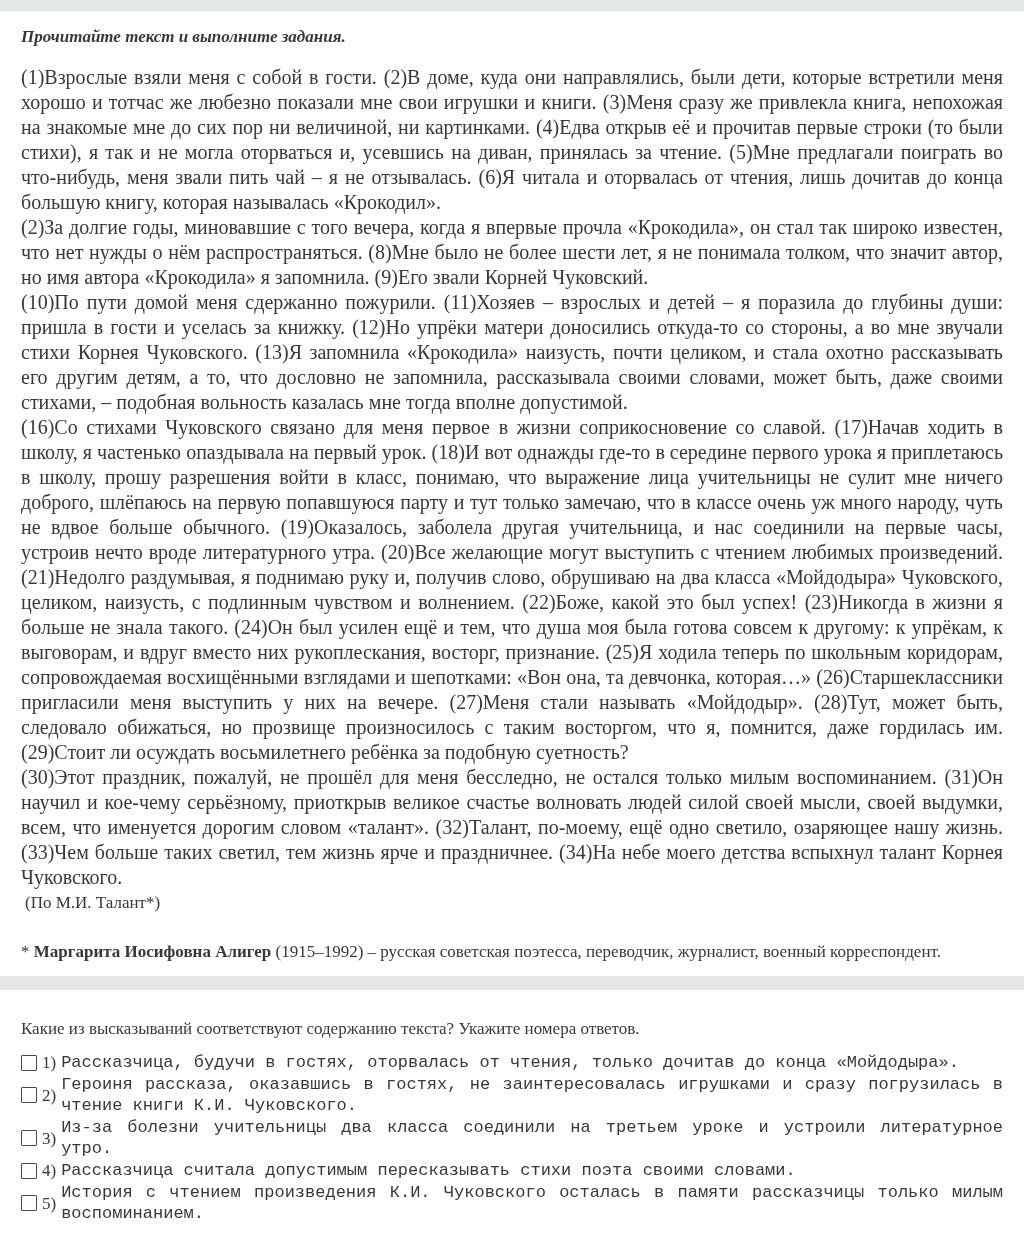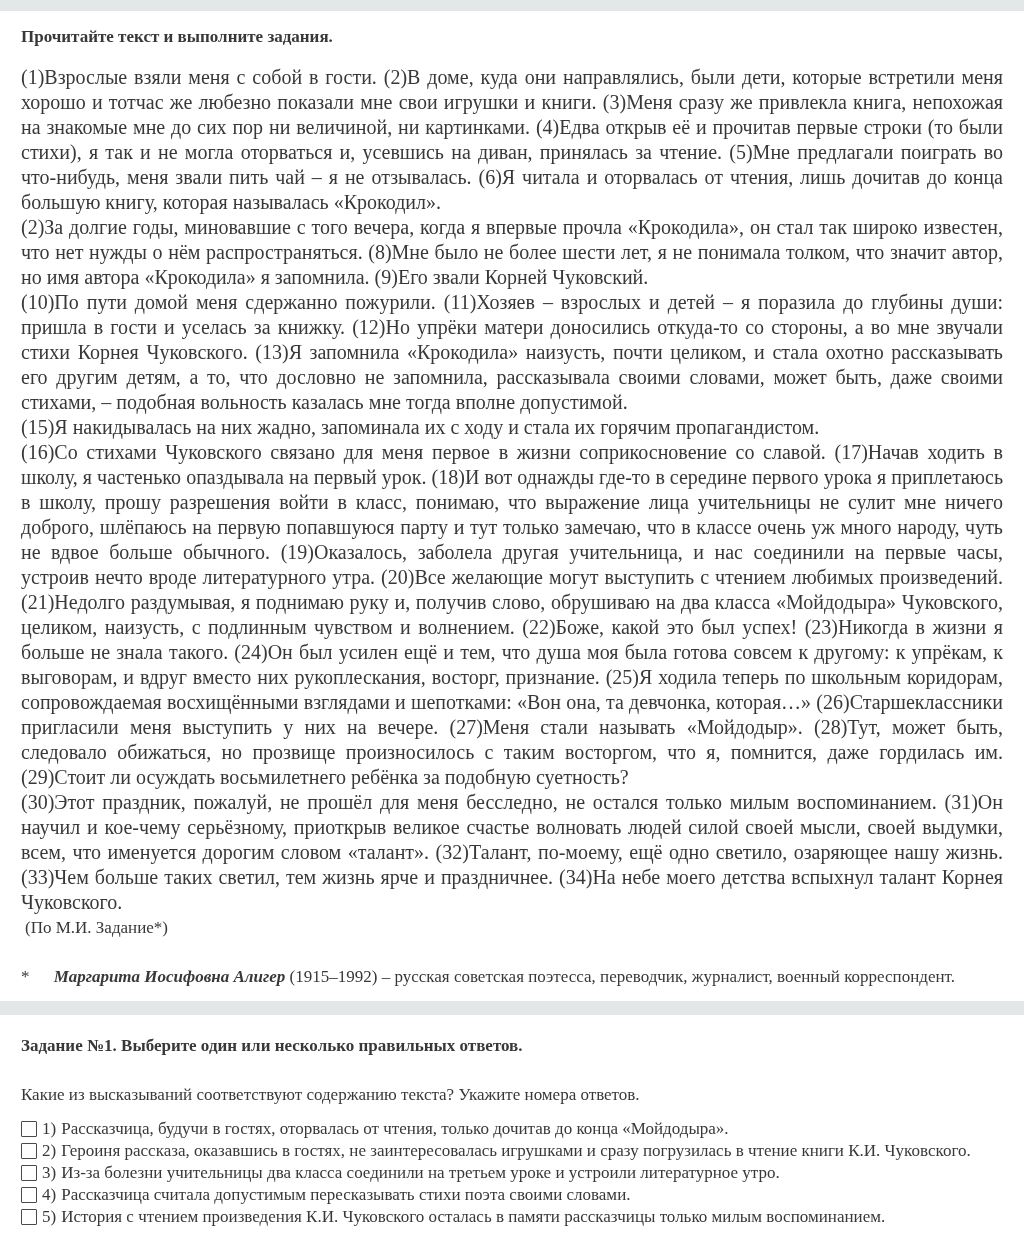--- a/index.html
+++ b/index.html
@@ -19,20 +19,21 @@
     background: #e4e7e8;
   }
   .content {
     padding: 0 21px;
   }
   h1.instr {
     font-size: 17px;
     line-height: 25px;
     font-weight: bold;
     margin: 13px 0 16px 0;
+    font-style: italic;
   }
   p.para {
     margin: 0;
     font-size: 20px;
     line-height: 25px;
     text-align: justify;
   }
   p.attribution {
     margin: 0;
     font-size: 17px;
@@ -40,22 +41,20 @@
     text-align: left;
     padding-left: 4px;
   }
   p.footnote {
     margin: 24px 0 0 0;
     font-size: 17px;
     line-height: 25px;
   }
   .footnote .author {
     font-weight: bold;
-    font-style: italic;
-    margin-left: 20px;
   }
   .divider {
     height: 14px;
     background: #e4e7e8;
     margin-top: 12px;
   }
   .task {
     padding: 0 21px;
   }
   h2.task-title {
@@ -91,45 +90,44 @@
     flex: 0 0 auto;
     margin-right: 5px;
     font-size: 17px;
     line-height: 21px;
   }
   .option .text {
     flex: 1 1 auto;
     font-size: 17px;
     line-height: 21px;
     text-align: justify;
+    font-family: Liberation Mono, monospace;
   }
 </style>
 </head>
 <body>
 
 <div class="top-strip"></div>
 
 <main class="content">
   <h1 class="instr">Прочитайте текст и выполните задания.</h1>
 
   <p class="para">(1)Взрослые взяли меня с собой в гости. (2)В доме, куда они направлялись, были дети, которые встретили меня хорошо и тотчас же любезно показали мне свои игрушки и книги. (3)Меня сразу же привлекла книга, непохожая на знакомые мне до сих пор ни величиной, ни картинками. (4)Едва открыв её и прочитав первые строки (то были стихи), я так и не могла оторваться и, усевшись на диван, принялась за чтение. (5)Мне предлагали поиграть во что-нибудь, меня звали пить чай – я не отзывалась. (6)Я читала и оторвалась от чтения, лишь дочитав до конца большую книгу, которая называлась «Крокодил».</p>
   <p class="para">(2)За долгие годы, миновавшие с того вечера, когда я впервые прочла «Крокодила», он стал так широко известен, что нет нужды о нём распространяться. (8)Мне было не более шести лет, я не понимала толком, что значит автор, но имя автора «Крокодила» я запомнила. (9)Его звали Корней Чуковский.</p>
   <p class="para">(10)По пути домой меня сдержанно пожурили. (11)Хозяев – взрослых и детей – я поразила до глубины души: пришла в гости и уселась за книжку. (12)Но упрёки матери доносились откуда-то со стороны, а во мне звучали стихи Корнея Чуковского. (13)Я запомнила «Крокодила» наизусть, почти целиком, и стала охотно рассказывать его другим детям, а то, что дословно не запомнила, рассказывала своими словами, может быть, даже своими стихами, – подобная вольность казалась мне тогда вполне допустимой.</p>
-  <p class="para">(15)Я накидывалась на них жадно, запоминала их с ходу и стала их горячим пропагандистом.</p>
   <p class="para">(16)Со стихами Чуковского связано для меня первое в жизни соприкосновение со славой. (17)Начав ходить в школу, я частенько опаздывала на первый урок. (18)И вот однажды где-то в середине первого урока я приплетаюсь в школу, прошу разрешения войти в класс, понимаю, что выражение лица учительницы не сулит мне ничего доброго, шлёпаюсь на первую попавшуюся парту и тут только замечаю, что в классе очень уж много народу, чуть не вдвое больше обычного. (19)Оказалось, заболела другая учительница, и нас соединили на первые часы, устроив нечто вроде литературного утра. (20)Все желающие могут выступить с чтением любимых произведений. (21)Недолго раздумывая, я поднимаю руку и, получив слово, обрушиваю на два класса «Мойдодыра» Чуковского, целиком, наизусть, с подлинным чувством и волнением. (22)Боже, какой это был успех! (23)Никогда в жизни я больше не знала такого. (24)Он был усилен ещё и тем, что душа моя была готова совсем к другому: к упрёкам, к выговорам, и вдруг вместо них рукоплескания, восторг, признание. (25)Я ходила теперь по школьным коридорам, сопровождаемая восхищёнными взглядами и шепотками: «Вон она, та девчонка, которая…» (26)Старшеклассники пригласили меня выступить у них на вечере. (27)Меня стали называть «Мойдодыр». (28)Тут, может быть, следовало обижаться, но прозвище произносилось с таким восторгом, что я, помнится, даже гордилась им. (29)Стоит ли осуждать восьмилетнего ребёнка за подобную суетность?</p>
   <p class="para">(30)Этот праздник, пожалуй, не прошёл для меня бесследно, не остался только милым воспоминанием. (31)Он научил и кое-чему серьёзному, приоткрыв великое счастье волновать людей силой своей мысли, своей выдумки, всем, что именуется дорогим словом «талант». (32)Талант, по-моему, ещё одно светило, озаряющее нашу жизнь. (33)Чем больше таких светил, тем жизнь ярче и праздничнее. (34)На небе моего детства вспыхнул талант Корнея Чуковского.</p>
-  <p class="attribution">(По М.И. Задание*)</p>
+  <p class="attribution">(По М.И. Талант*)</p>
 
   <p class="footnote"><span>* </span><span class="author">Маргарита Иосифовна Алигер</span><span> (1915–1992) – русская советская поэтесса, переводчик, журналист, военный корреспондент.</span></p>
 </main>
 
 <div class="divider"></div>
 
 <section class="task">
-  <h2 class="task-title">Задание №1. Выберите один или несколько правильных ответов.</h2>
   <p class="question">Какие из высказываний соответствуют содержанию текста? Укажите номера ответов.</p>
 
   <div class="options">
     <div class="option">
       <span class="checkbox" role="checkbox" aria-checked="false"></span>
       <span class="num">1)</span>
       <span class="text">Рассказчица, будучи в гостях, оторвалась от чтения, только дочитав до конца «Мойдодыра».</span>
     </div>
     <div class="option">
       <span class="checkbox" role="checkbox" aria-checked="false"></span>

